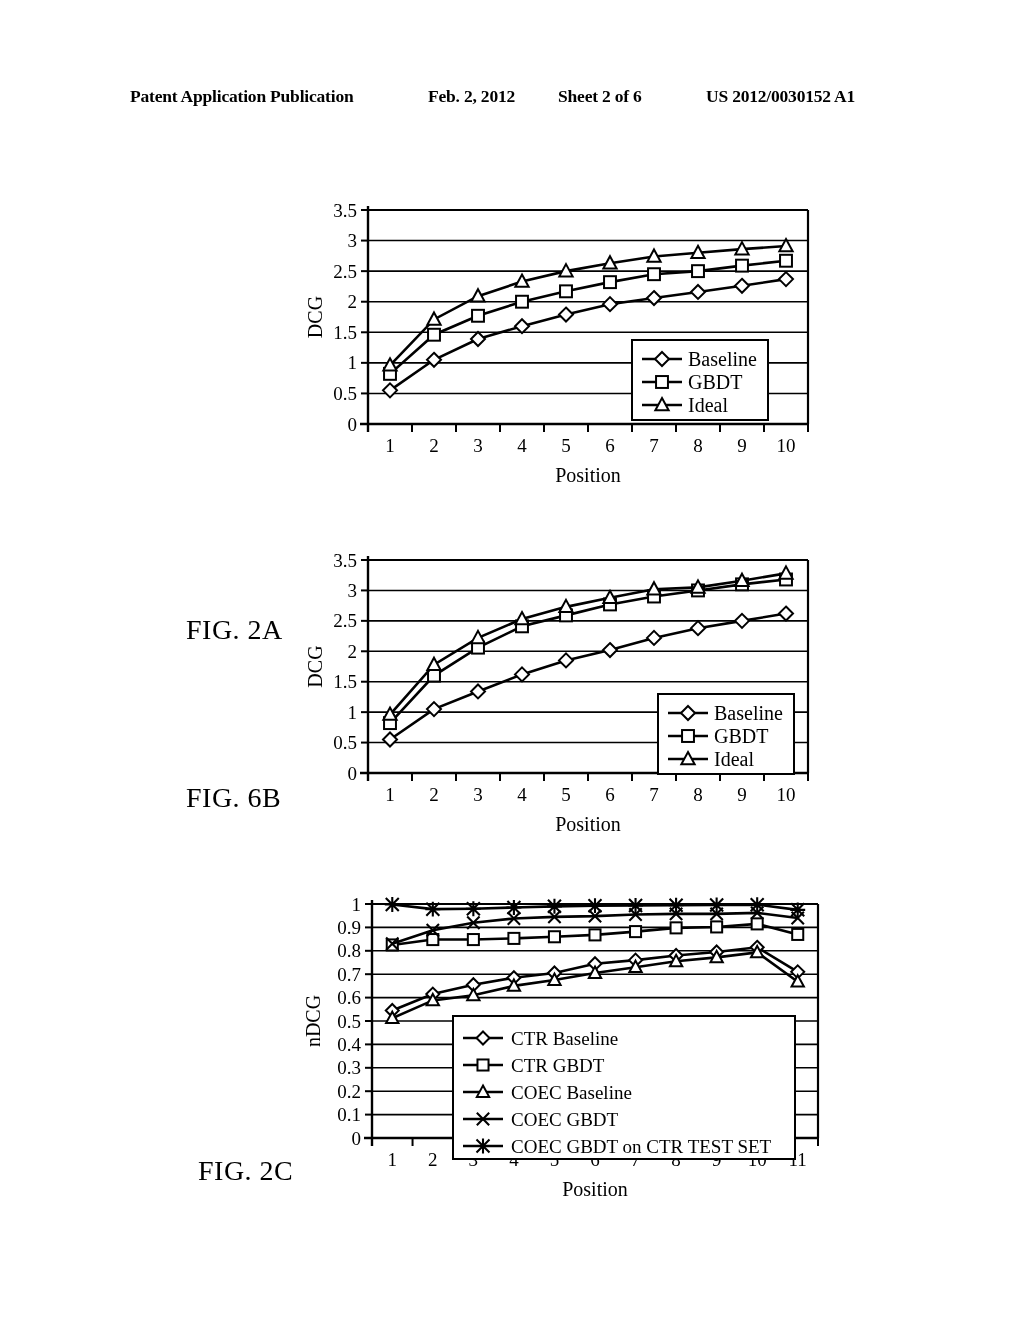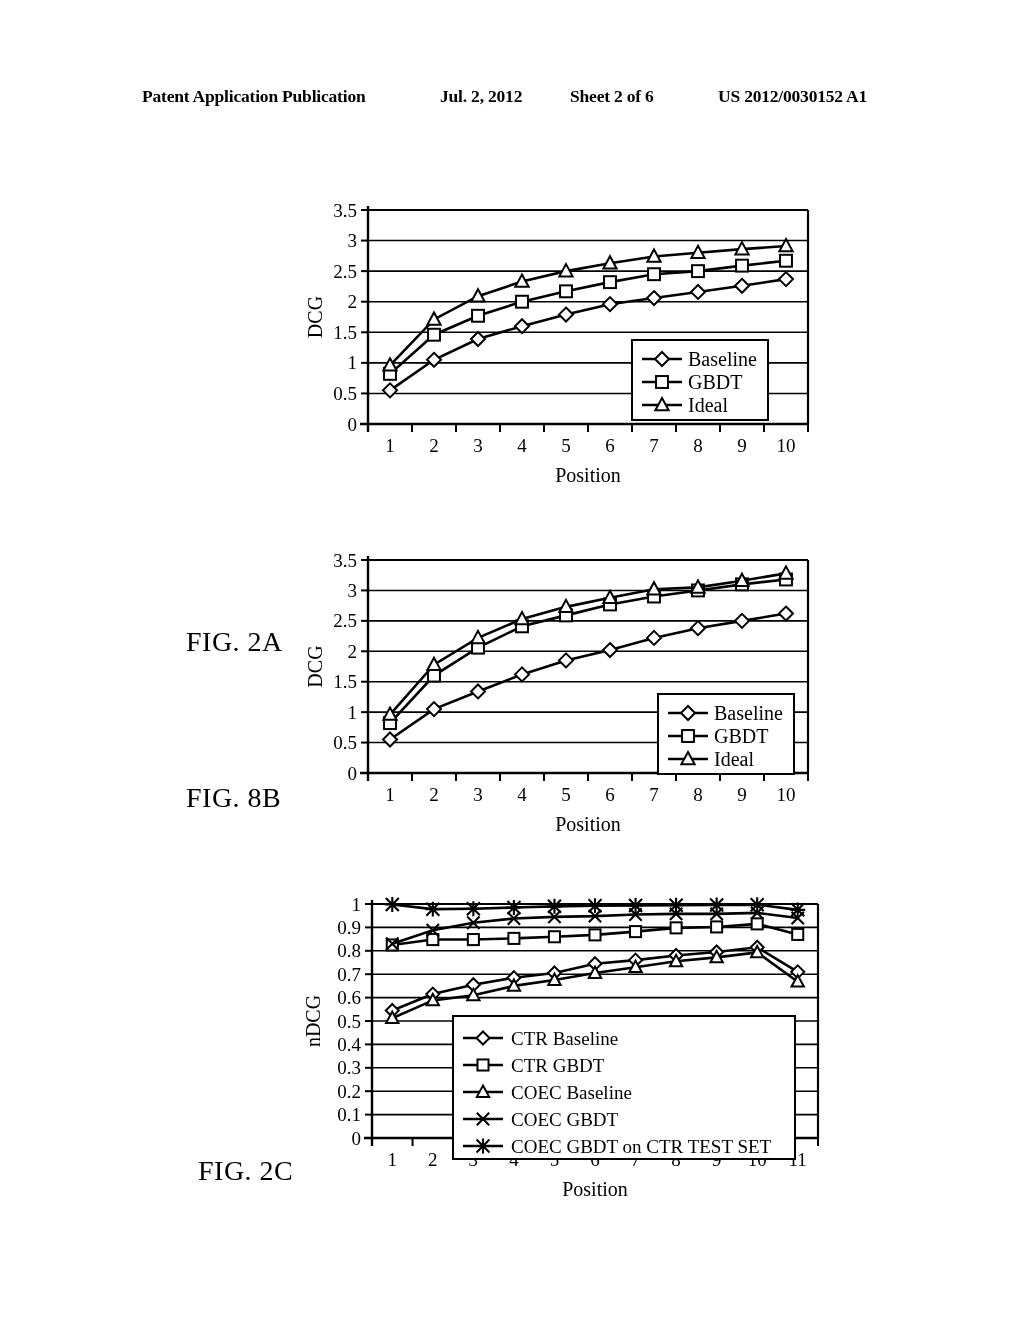--- a/index.html
+++ b/index.html
@@ -13,21 +13,21 @@
     height: 1320px;
     position: relative;
     font-family: "Liberation Serif", "DejaVu Serif", serif;
     color: #000000;
     overflow: hidden;
   }
 
   
   .page-header {
     position: absolute;
-    left: 12px;
+    left: 0;
     top: 86px;
     width: 872px;
     height: 26px;
     display: flex;
     align-items: baseline;
     font-family: "Liberation Serif", "DejaVu Serif", serif;
     font-weight: bold;
     font-size: 17.5px;
     letter-spacing: -0.2px;
     white-space: nowrap;
@@ -50,21 +50,21 @@
   }
   .chart-wrap {
     position: absolute;
   }
   .chart-svg {
     display: block;
   }
 
   
   #fig-2a          { left: 0;   top: 196px;  width: 1024px; height: 330px; }
-  #fig-2a .fig-caption { left: 186px; top: 430px; }
+  #fig-2a .fig-caption { left: 186px; top: 418px; }
   #fig-2a .chart-wrap  { left: 300px; top: 0; }
 
   
   #fig-2b          { left: 0;   top: 542px;  width: 1024px; height: 335px; }
   #fig-2b .fig-caption { left: 186px; top: 240px; }
   #fig-2b .chart-wrap  { left: 300px; top: 0; }
 
   
   #fig-2c          { left: 0;   top: 888px;  width: 1024px; height: 350px; }
   #fig-2c .fig-caption { left: 186px; top: 267px; margin-left: 12px; }
@@ -78,21 +78,21 @@
   .tick-label   { font-size: 19px; }
   .axis-title   { font-size: 20px; }
   .legend-label { font-size: 20px; }
   .legend-label-sm { font-size: 19px; }
 </style>
 </head>
 <body>
 
 <div class="page-header">
   <span class="hdr-pub">Patent Application Publication</span>
-  <span class="hdr-date">Jul. 2, 2012</span>
+  <span class="hdr-date">Feb. 2, 2012</span>
   <span class="hdr-sheet">Sheet 2 of 6</span>
   <span class="hdr-num">US 2012/0030152 A1</span>
 </div>
 
 <div class="figure" id="fig-2a">
   <div class="fig-caption">FIG. 2A</div>
   <div class="chart-wrap">
     <svg class="chart-svg" id="svg-2a" width="520" height="330" viewBox="0 0 520 330">
         <line x1="68" y1="228" x2="508" y2="228" stroke="#000000" stroke-width="2.2"></line>
         <line x1="68" y1="197.42857142857144" x2="508" y2="197.42857142857144" stroke="#000000" stroke-width="1.6"></line>
@@ -260,21 +260,21 @@
           <g>
             <polygon points="362,202 368.65,214.25 355.35,214.25" fill="#ffffff" stroke="#000000" stroke-width="2"></polygon>
           </g>
           <text x="388" y="216" class="legend-label">Ideal</text>
         </g>
       </svg>
   </div>
 </div>
 
 <div class="figure" id="fig-2b">
-  <div class="fig-caption">FIG. 8B</div>
+  <div class="fig-caption">FIG. 6B</div>
   <div class="chart-wrap">
     <svg class="chart-svg" id="svg-2b" width="520" height="335" viewBox="0 0 520 335">
         <line x1="68" y1="231" x2="508" y2="231" stroke="#000000" stroke-width="2.2"></line>
         <line x1="68" y1="200.57142857142858" x2="508" y2="200.57142857142858" stroke="#000000" stroke-width="1.6"></line>
         <line x1="68" y1="170.14285714285714" x2="508" y2="170.14285714285714" stroke="#000000" stroke-width="1.6"></line>
         <line x1="68" y1="139.71428571428572" x2="508" y2="139.71428571428572" stroke="#000000" stroke-width="1.6"></line>
         <line x1="68" y1="109.28571428571429" x2="508" y2="109.28571428571429" stroke="#000000" stroke-width="1.6"></line>
         <line x1="68" y1="78.85714285714286" x2="508" y2="78.85714285714286" stroke="#000000" stroke-width="1.6"></line>
         <line x1="68" y1="48.428571428571445" x2="508" y2="48.428571428571445" stroke="#000000" stroke-width="1.6"></line>
         <line x1="68" y1="18" x2="508" y2="18" stroke="#000000" stroke-width="1.6"></line>

